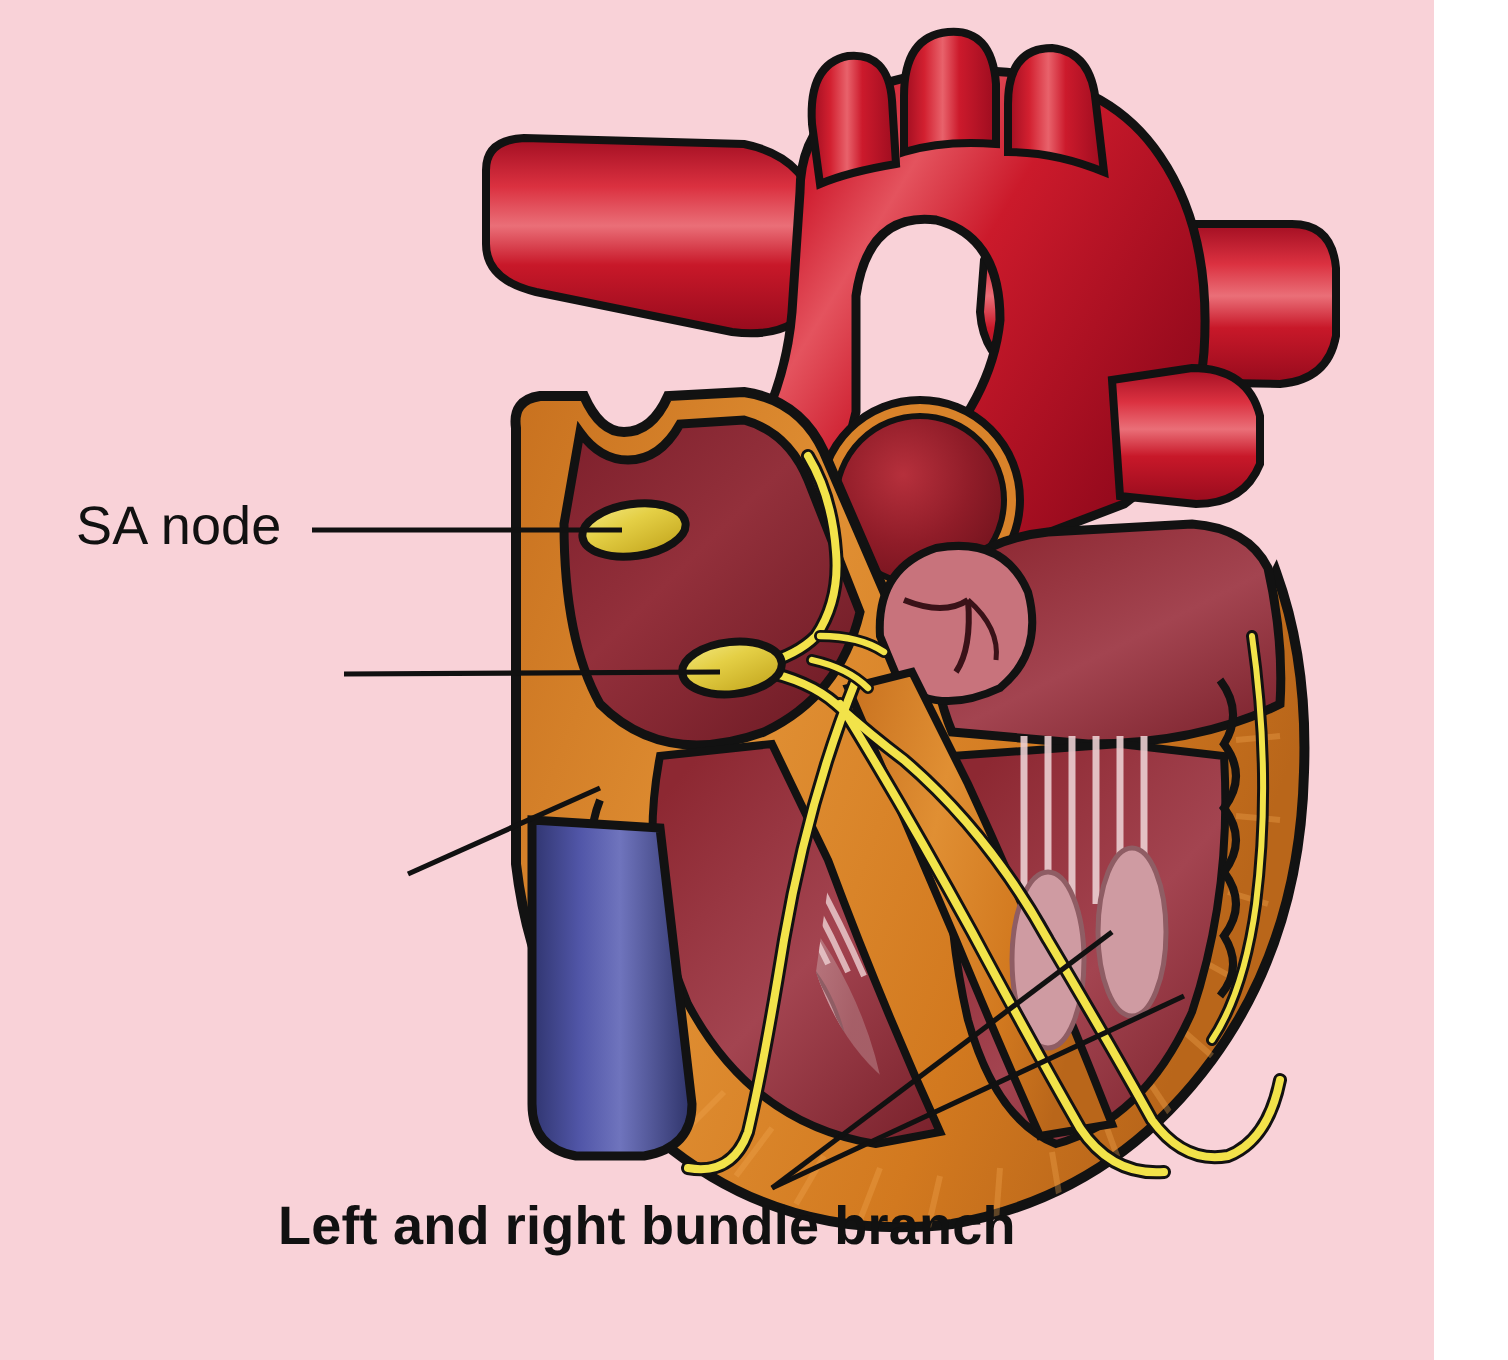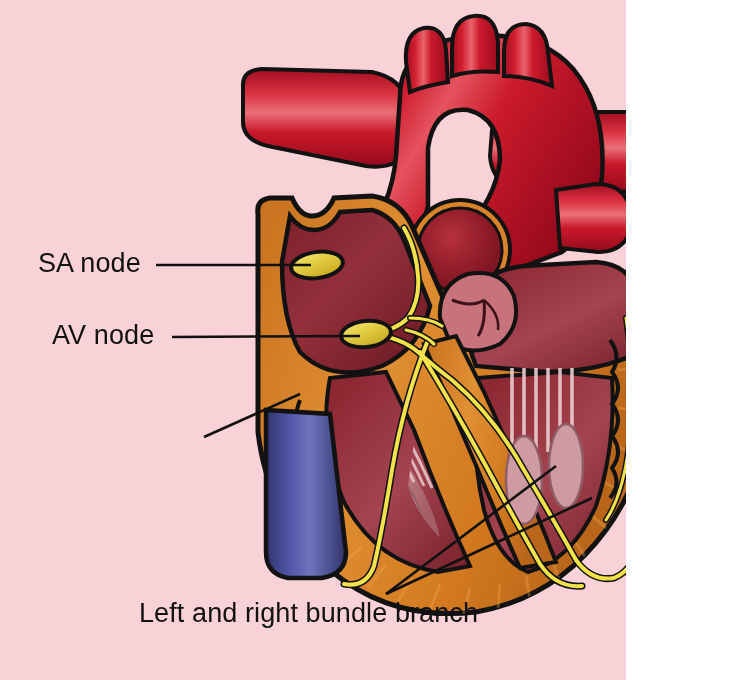--- a/index.html
+++ b/index.html
@@ -3,21 +3,21 @@
 <meta charset="utf-8">
 <title>Cardiac Conduction System Diagram</title>
 <style>
   html, body {
     margin: 0;
     padding: 0;
     background: #ffffff;
   }
   #stage {
     position: relative;
-    width: 626px;
+    width: 717px;
     height: 680px;
     overflow: hidden;
     font-family: "Liberation Sans", sans-serif;
   }
   #bg {
     position: absolute;
     inset: 0;
     background: #f9d2d8;
   }
   #art {
@@ -30,21 +30,21 @@
     font-family: "Liberation Sans", sans-serif;
     font-size: 27px;
     font-weight: 400;
     letter-spacing: 0.1px;
     white-space: nowrap;
     line-height: 1;
   }
   #label-sa   { left: 38px;  top: 250px; }
   #label-av   { left: 52px;  top: 322px; }
   #label-his  { left: 64px;  top: 417px; }
-  #label-bb   { left: 139px; top: 600px; }
+  #label-bb   { left: 139px; top: 600px; font-weight: bold; }
 </style>
 </head>
 <body>
 
 <div id="stage">
 
   <div id="bg"></div>
 
   <svg id="art" viewBox="0 0 754 680" width="754" height="680" xmlns="http://www.w3.org/2000/svg">
     <defs>
@@ -297,16 +297,15 @@
     <g stroke="#111111" stroke-width="2.6" fill="none">
       <line x1="156" y1="265" x2="311" y2="265"></line>
       <line x1="172" y1="337" x2="360" y2="336"></line>
       <line x1="204" y1="437" x2="300" y2="394"></line>
       <line x1="386" y1="594" x2="592" y2="498"></line>
       <line x1="386" y1="594" x2="556" y2="466"></line>
     </g>
   </svg>
 
   <div class="label" id="label-sa">SA node</div>
-  <div class="label" id="label-av">AV node</div>
   <div class="label" id="label-bb">Left and right bundle branch</div>
 
 </div>
 
 </body></html>

